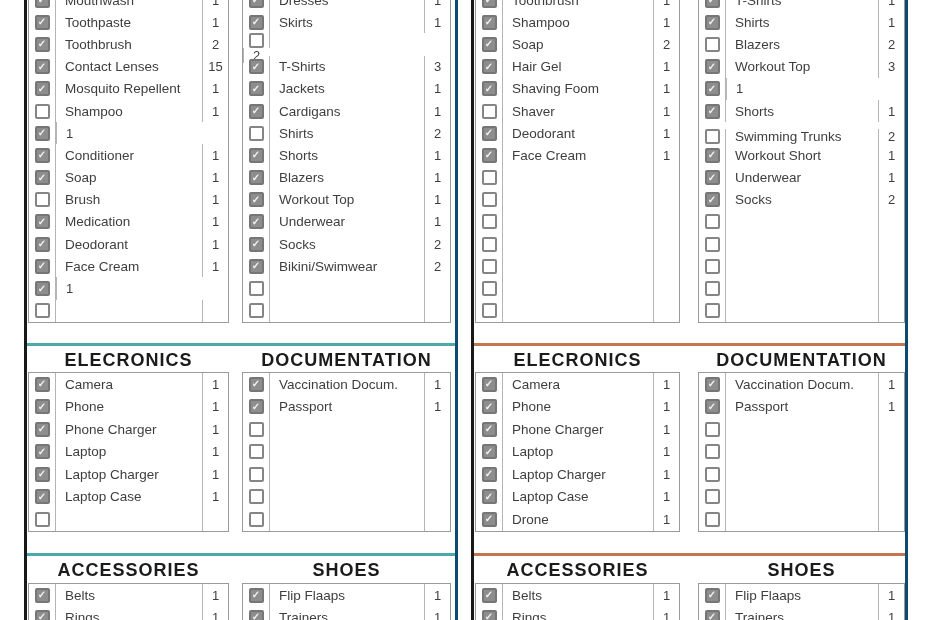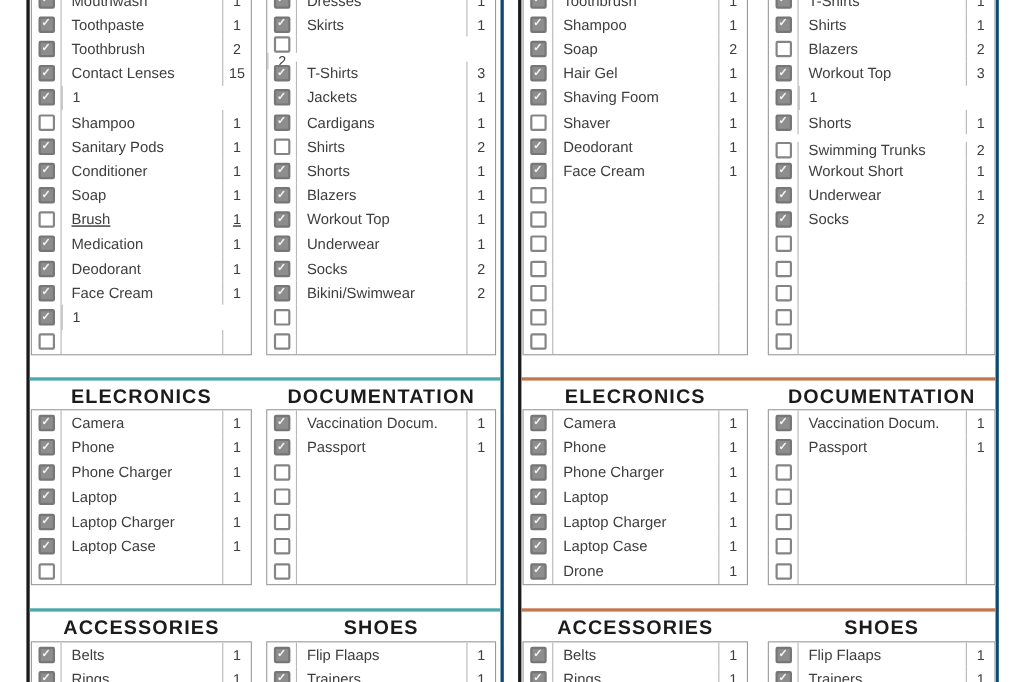--- a/index.html
+++ b/index.html
@@ -78,51 +78,51 @@
           <div class="cell-check">
             <span class="checkbox checked">✓</span>
           </div>
           <div class="cell-label">Contact Lenses</div>
           <div class="cell-qty">15</div>
         </div>
         <div class="row" style="height: 22.2px;">
           <div class="cell-check">
             <span class="checkbox checked">✓</span>
           </div>
+          <div class="cell-label">Mosquito Repellent</div>
           <div class="cell-qty">1</div>
         </div>
         <div class="row" style="height: 22.2px;">
           <div class="cell-check">
             <span class="checkbox"></span>
           </div>
           <div class="cell-label">Shampoo</div>
           <div class="cell-qty">1</div>
         </div>
         <div class="row" style="height: 22.2px;">
           <div class="cell-check">
             <span class="checkbox checked">✓</span>
           </div>
-          <div class="cell-label">Sanitary Pods</div>
           <div class="cell-qty">1</div>
         </div>
         <div class="row" style="height: 22.2px;">
           <div class="cell-check">
             <span class="checkbox checked">✓</span>
           </div>
           <div class="cell-label">Conditioner</div>
           <div class="cell-qty">1</div>
         </div>
         <div class="row" style="height: 22.2px;">
           <div class="cell-check">
             <span class="checkbox checked">✓</span>
           </div>
           <div class="cell-label">Soap</div>
           <div class="cell-qty">1</div>
         </div>
-        <div class="row" style="height: 22.2px; text-decoration: underline;">
+        <div class="row" style="height: 22.2px;">
           <div class="cell-check">
             <span class="checkbox"></span>
           </div>
           <div class="cell-label">Brush</div>
           <div class="cell-qty">1</div>
         </div>
         <div class="row" style="height: 22.2px;">
           <div class="cell-check">
             <span class="checkbox checked">✓</span>
           </div>

